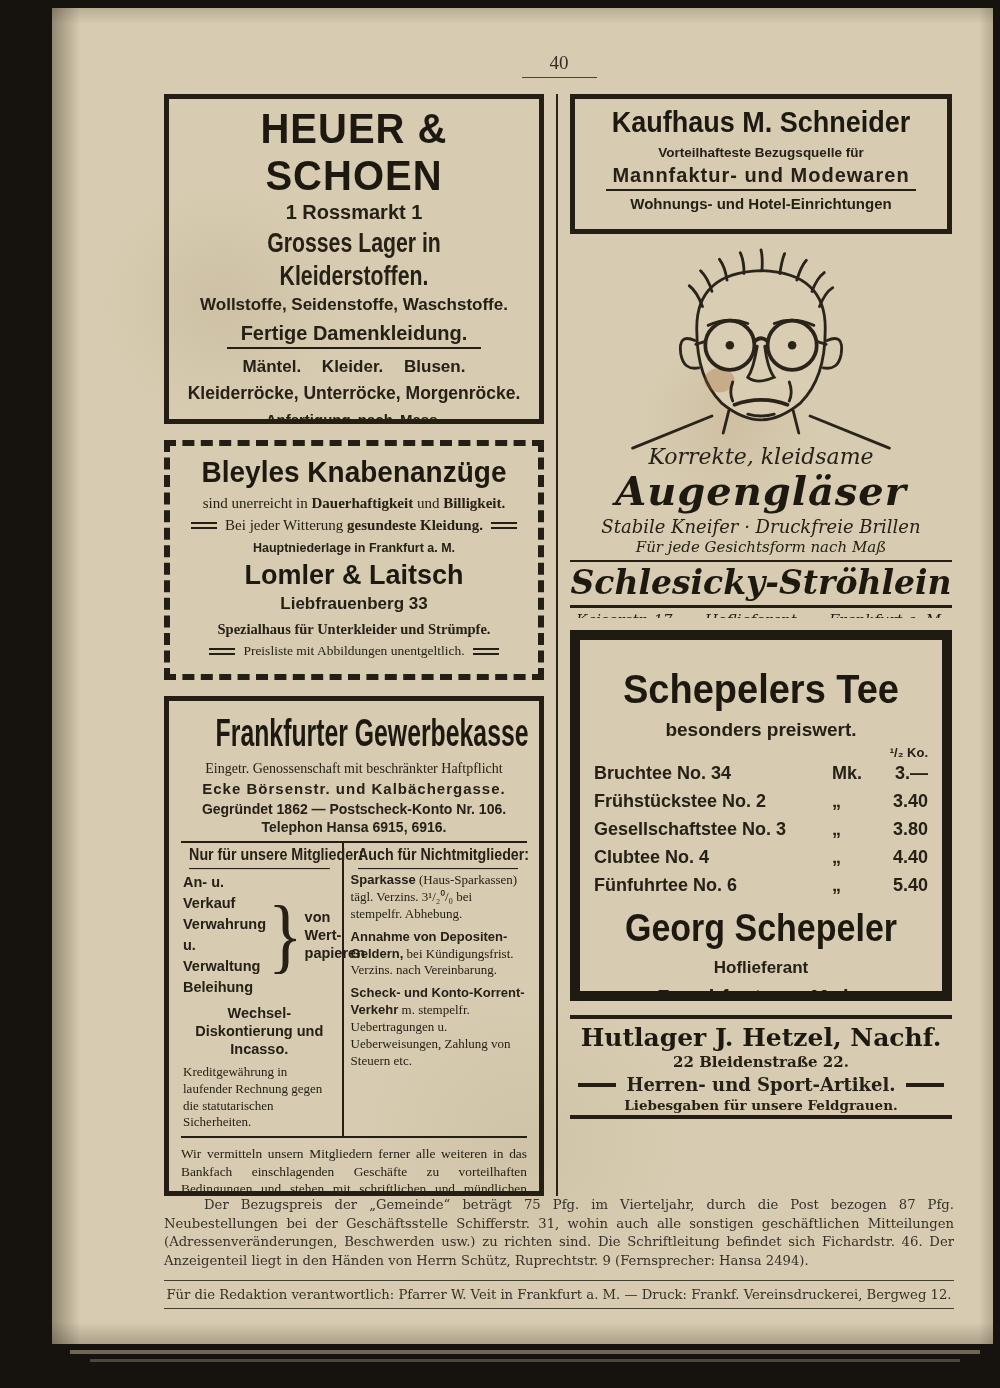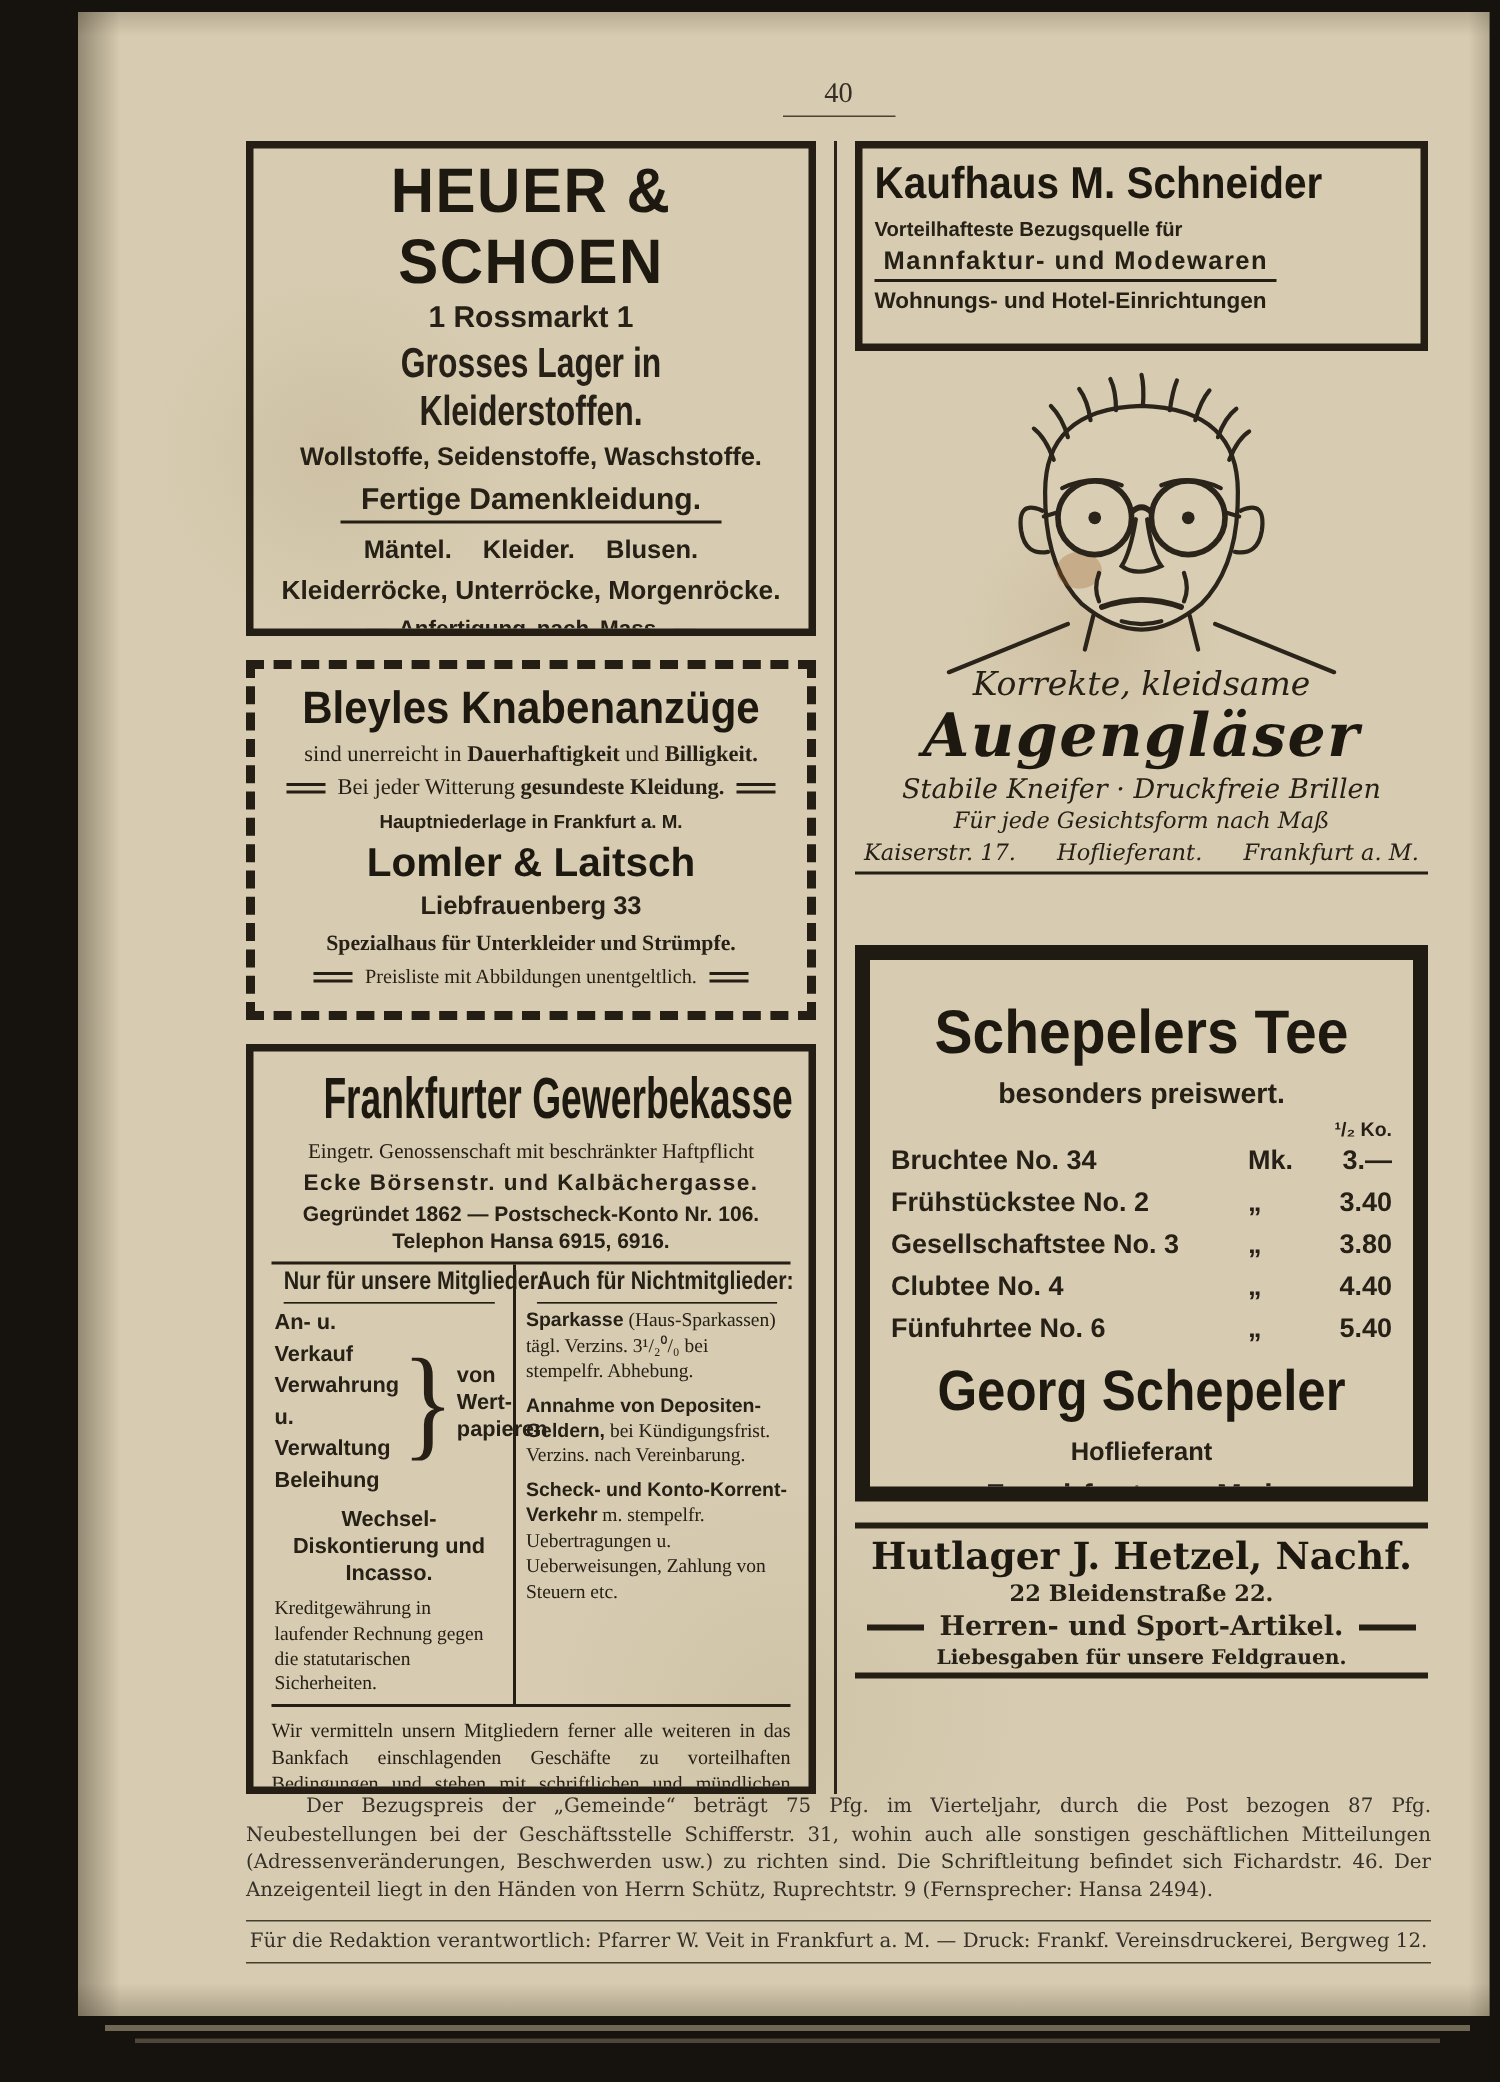--- a/index.html
+++ b/index.html
@@ -78,25 +78,25 @@
   .brace-items { font-size: 14.5px; font-weight: bold; line-height: 1.45; }
   .brace-glyph { font-family: "Liberation Serif", serif; font-size: 72px; font-weight: normal; transform: scaleY(1.15); line-height: .9; margin: 0 2px; }
   .brace-label { font-size: 14.5px; font-weight: bold; line-height: 1.25; }
   .kasse-wechsel { font-size: 14.5px; font-weight: bold; text-align: center; margin-top: 6px; line-height: 1.25; }
   .kasse-kredit { font-family: "Liberation Serif", serif; font-size: 13px; line-height: 1.28; margin-top: 6px; }
   .kasse-p { font-family: "Liberation Serif", serif; font-size: 13px; line-height: 1.3; margin-bottom: 6px; }
   .kasse-p .lead { font-family: "Liberation Sans", sans-serif; font-weight: bold; font-size: 13px; }
   .kasse-foot { font-family: "Liberation Serif", serif; font-size: 13.4px; line-height: 1.32; text-align: justify; margin-top: 7px; }
 
   
-  .ad-schneider { height: 140px; border: 5px solid #241e15; padding: 5px 8px; overflow: hidden; }
+  .ad-schneider { height: 140px; border: 5px solid #241e15; padding: 5px 8px; text-align: center; overflow: hidden; }
   .schneider-title { font-size: 27px; font-weight: bold; transform: scaleY(1.1); color:#1e1910; margin-top: 3px; }
   .schneider-sub { font-size: 16px; font-weight: bold; margin-top: 4px; padding-bottom: 5px; border-bottom: 1.5px solid #241e15; }
   .schneider-line1 { font-size: 13.5px; font-weight: bold; margin-top: 7px; }
-  .schneider-line2 { display:inline-block; font-size: 17px; font-weight: bold; letter-spacing: 1px; margin-top: 4px; border-bottom: 2px solid #241e15; padding: 0 6px 2px; }
+  .schneider-line2 { display:inline-block; font-size: 20px; font-weight: bold; letter-spacing: 1px; margin-top: 4px; border-bottom: 2px solid #241e15; padding: 0 6px 2px; }
   .schneider-line3 { font-size: 15px; font-weight: bold; margin-top: 4px; }
 
   
   .ad-augen { height: 370px; margin-top: 14px; text-align: center; position: relative; overflow: hidden; font-family: "DejaVu Serif", serif; }
   .augen-svg { display:block; margin: 0 auto; }
   .augen-line1 { font-size: 22px; font-style: italic; margin-top: -6px; }
   .augen-title { font-size: 40px; font-weight: bold; font-style: italic; letter-spacing: 1px; color:#1e1910; margin-top: -2px; }
   .augen-line2 { font-size: 18px; font-style: italic; margin-top: 2px; }
   .augen-line3 { font-size: 15px; font-style: italic; margin-top: 1px; }
   .augen-firm { font-size: 33px; font-weight: bold; font-style: italic; border-top: 2px solid #241e15; border-bottom: 3px solid #241e15; margin-top: 4px; padding: 1px 0 3px; color:#1e1910; }
@@ -281,20 +281,21 @@
               <path d="M150 142 Q146 153 150 162 M210 142 Q214 153 210 162"></path>
 
               <path d="M152 166 Q180 156 208 166" stroke-width="4"></path>
               <path d="M166 176 Q180 180 194 176"></path>
             </g>
           </svg>
           <div class="augen-line1">Korrekte, kleidsame</div>
           <div class="augen-title">Augengläser</div>
           <div class="augen-line2">Stabile Kneifer · Druckfreie Brillen</div>
           <div class="augen-line3">Für jede Gesichtsform nach Maß</div>
+          <div class="augen-firm">Schlesicky-Ströhlein</div>
           <div class="augen-addr">
             <span>Kaiserstr. 17.</span>
             <span>Hoflieferant.</span>
             <span>Frankfurt a. M.</span>
           </div>
         </section>
 
         <section class="ad-schepeler ink">
           <div class="schepeler-title">Schepelers Tee</div>
           <div class="schepeler-sub">besonders preiswert.</div>

